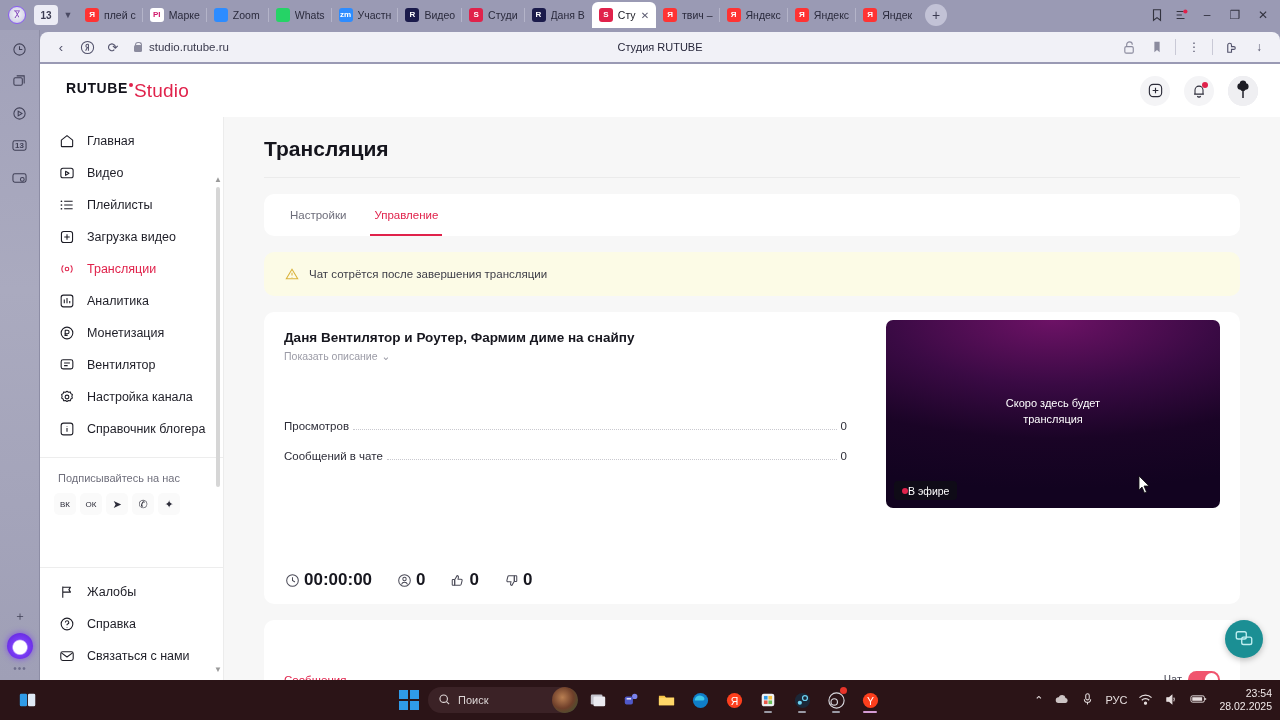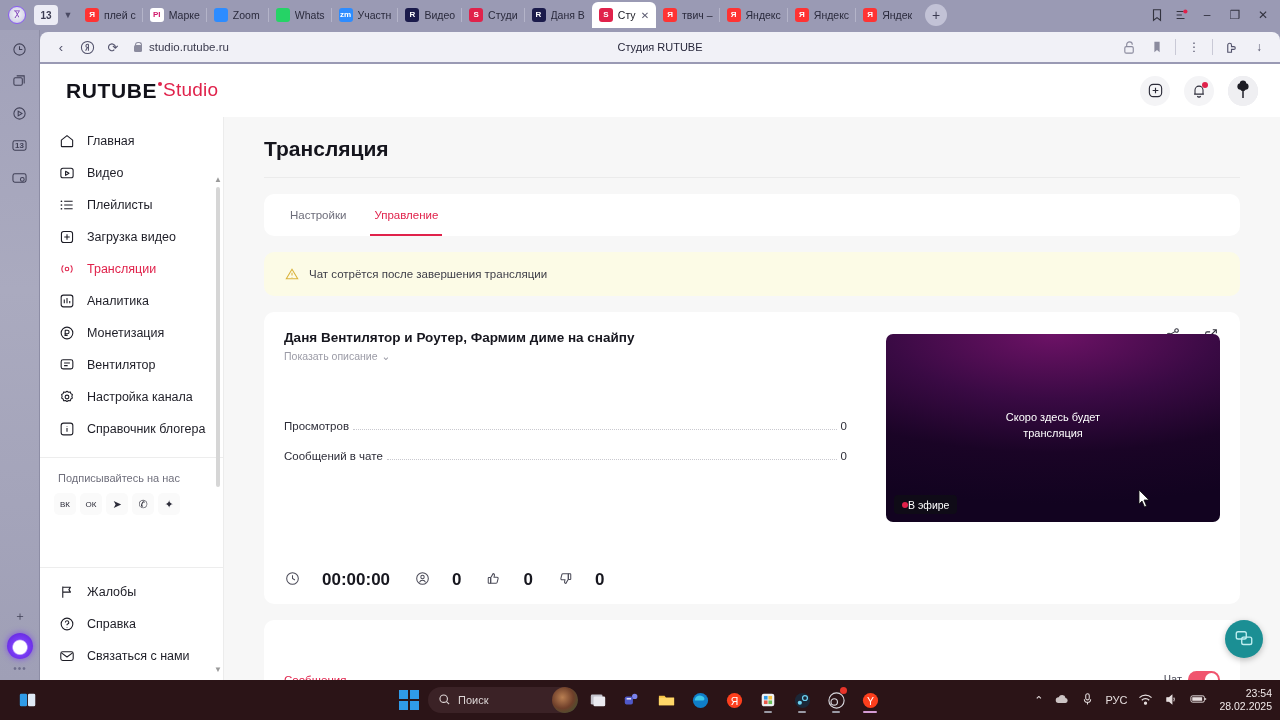--- a/index.html
+++ b/index.html
@@ -109,21 +109,21 @@
   
   .page {
     position: absolute; left: 40px; top: 64px; width: 1240px; height: 616px;
     background: #f7f7f7; overflow: hidden;
   }
   .studio-header {
     position: absolute; left: 0; top: 0; width: 1240px; height: 53px;
     background: #ffffff; display: flex; align-items: center;
   }
   .logo { margin-left: 26px; display: flex; align-items: flex-start; }
-  .logo .rt { font-size: 21px; font-weight: 800; letter-spacing: .6px; color: #12121a; }
+  .logo .rt { font-size: 14px; font-weight: 800; letter-spacing: .6px; color: #12121a; }
   .logo .dot { width: 4px; height: 4px; border-radius: 50%; background: #e0224b; margin: 3px 1px 0 1px; }
   .logo .st { font-size: 19px; color: #e0224b; letter-spacing: .2px; }
   .hdr-right { margin-left: auto; display: flex; align-items: center; gap: 14px; margin-right: 22px; }
   .hdr-btn {
     width: 30px; height: 30px; border-radius: 50%; background: #f4f4f6;
     display: flex; align-items: center; justify-content: center; color: #2b2b38; position: relative;
   }
   .bell-dot { position:absolute; right:6px; top:6px; width:6px; height:6px; border-radius:50%; background:#e0224b; }
   .avatar {
     width: 30px; height: 30px; border-radius: 50%; overflow:hidden;
@@ -189,38 +189,37 @@
   .stat-row { display: flex; align-items: baseline; font-size: 11.5px; color: #2d2d38; height: 30px; }
   .stat-label { white-space: nowrap; }
   .leader { flex: 1; border-bottom: 1.5px dotted #c9c9cf; margin: 0 4px 4px 4px; height: 1px; }
   .stat-val { color: #2d2d38; }
 
   .preview {
     position: absolute; right: 20px; top: 8px; width: 334px; height: 188px;
     border-radius: 7px; overflow: hidden;
     background:
       radial-gradient(ellipse 130% 90% at 50% 0%, #6d1266 0%, #3a0a44 38%, #1a0426 70%, #120320 100%);
-    margin-top: 14px;
   }
   .preview-text {
     position: absolute; left: 0; right: 0; top: 50%; transform: translateY(-58%);
     text-align: center; color: #ffffff; font-size: 11px; line-height: 1.45;
   }
   .live-badge {
     position: absolute; left: 8px; bottom: 8px; height: 19px; padding: 0 8px;
     background: rgba(14,14,20,.78); border-radius: 4px; display:flex; align-items:center;
     color: #fff; font-size: 10.5px;
   }
   .live-dot { width: 6px; height: 6px; border-radius: 50%; background: #e0224b; }
 
   .footer-row {
     position: absolute; left: 20px; right: 20px; bottom: 14px;
     display: flex; align-items: center; gap: 24px;
   }
-  .metric { display:flex; align-items:flex-start; gap: 22px; color:#17171f; }
+  .metric { display:flex; align-items:center; gap: 4px; color:#17171f; }
   .metric .m-ico { width: 16px; height:16px; display:flex; align-items:center; justify-content:center; color:#4b4b58; }
   .metric .m-val { font-size: 17px; font-weight: 600; }
   .end-btn {
     margin-left: auto; background: #1a1a22; color: #fff; border-radius: 7px;
     height: 32px; padding: 0 16px; font-size: 11.5px; display:flex; align-items:center;
   }
 
   .msg-card { margin-top: 16px; height: 80px; position: relative; }
   .msg-tab {
     position:absolute; left: 20px; bottom: 14px; font-size: 11.5px; color:#e0224b;

